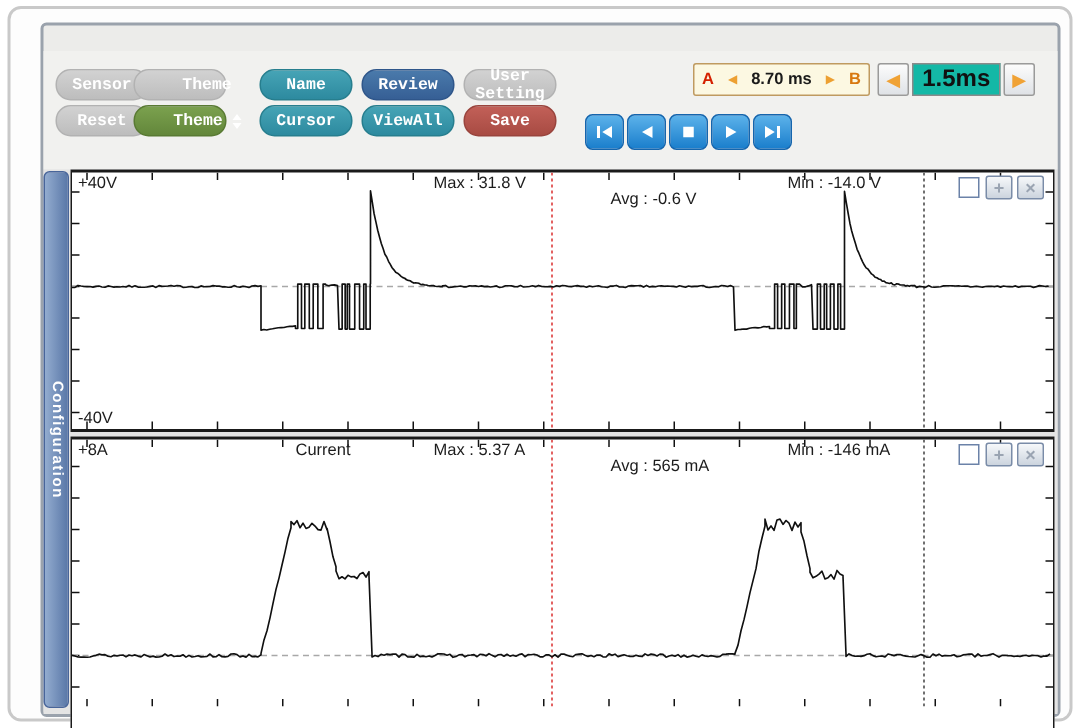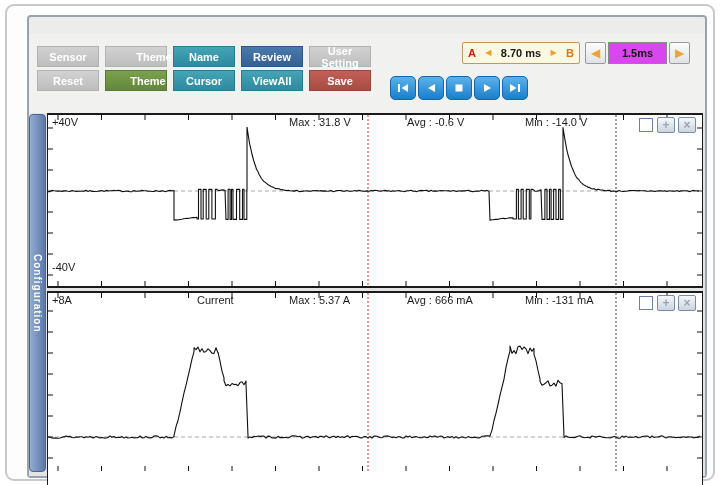--- a/index.html
+++ b/index.html
@@ -13,66 +13,66 @@
     background:linear-gradient(#a9b6c9,#67799b);border-bottom:1px solid #55647e;
     border-radius:2px 2px 0 0;display:flex;align-items:center;}
   .app-icon{width:6px;height:11px;margin-left:7px;border-radius:2px;
     background:linear-gradient(#f0903a,#c03010);border:1px solid #902808;}
   .title-text{color:#fff;font-size:11px;font-weight:bold;margin-left:6px;letter-spacing:.3px;}
   .winbtns{position:absolute;right:5px;top:2px;display:flex;gap:4px;}
   .winbtn{width:19px;height:13px;border:1px solid #7e8ea6;border-radius:2px;
     background:linear-gradient(#fafbfd,#d8dee8);display:flex;align-items:center;justify-content:center;padding:0;cursor:pointer;}
   
   .toolbar{position:absolute;left:0;top:17px;right:0;height:79px;background:#f1f1ef;}
-  .btn{position:absolute;width:62px;height:21px;border-radius:0;color:#fff;
+  .btn{position:absolute;width:62px;height:21px;border-radius:10px;color:#fff;
     font-size:11px;font-weight:bold;display:flex;align-items:center;justify-content:center;
-    border:1px solid transparent;box-sizing:border-box;cursor:pointer;padding:0;font-family:Liberation Sans, sans-serif;}
+    border:1px solid transparent;box-sizing:border-box;cursor:pointer;padding:0;font-family:Liberation Mono, monospace;}
   .btn.gray{background:linear-gradient(#d2d2d2,#bdbdbd);border-color:#b2b2b2;}
   .btn.teal{background:linear-gradient(#46a4b6,#2d8a9f);border-color:#277e8e;}
   .btn.blue{background:linear-gradient(#4a7aab,#365f95);border-color:#2f568a;}
   .btn.green{background:linear-gradient(#7ba14e,#63873b);border-color:#597a33;}
   .btn.red{background:linear-gradient(#c26058,#a84b43);border-color:#99443d;}
   .r1{top:12px;} .r2{top:36px;}
-  .c1{left:8px;} .c2{left:76px;padding-left:36px;} .c3{left:144px;} .c4{left:212px;} .c5{left:280px;}
+  .c1{left:8px;} .c2{left:60px;padding-left:36px;} .c3{left:144px;} .c4{left:212px;} .c5{left:280px;}
   .spinner{display:flex;flex-direction:column;gap:2px;margin-left:6px;}
   .spinner i{display:block;width:0;height:0;border-left:3px solid transparent;border-right:3px solid transparent;}
   .spin-up{border-bottom:4px solid #fff;} .spin-down{border-top:4px solid #fff;}
   
   .ab-box{position:absolute;left:433px;top:8px;width:118px;height:22px;background:#fcf8e2;
     border:1px solid #bf9a60;border-radius:2px;display:flex;align-items:center;
     justify-content:space-between;padding:0 5px;box-sizing:border-box;}
   .ab-a{color:#d42000;font-weight:bold;font-size:11px;}
   .ab-b{color:#d87810;font-weight:bold;font-size:11px;}
   .ab-val{color:#1a1a1a;font-weight:bold;font-size:11px;}
   .tri{font-size:8px;color:#eda032;line-height:1;}
   .tb-btn{position:absolute;top:8px;width:21px;height:22px;border:1px solid #9a9a9a;border-radius:2px;
     background:linear-gradient(#fcfcfc,#dfe2e6);display:flex;align-items:center;justify-content:center;cursor:pointer;padding:0;}
   .tb-btn .tri{font-size:12px;color:#f0a235;}
   .tb-dec{left:556px;} .tb-inc{left:640px;}
-  .tb-val{position:absolute;left:579px;top:8px;width:59px;height:22px;background:#d946ef;border:1px solid #8a8a8a;
-    display:flex;align-items:center;justify-content:center;font-size:11px;font-weight:bold;color:#111;box-sizing:border-box;}
+  .tb-val{position:absolute;left:579px;top:8px;width:59px;height:22px;background:#14b8a6;border:1px solid #8a8a8a;
+    display:flex;align-items:center;justify-content:center;font-size:16px;font-weight:bold;color:#111;box-sizing:border-box;}
   
   .transport{position:absolute;left:361px;top:42px;display:flex;gap:2px;}
   .t-btn{width:26px;height:24px;border-radius:5px;border:1px solid #1565ad;cursor:pointer;padding:0;
     background:linear-gradient(#5cb2ea,#1a7ecc);display:flex;align-items:center;justify-content:center;}
   .t-btn svg{display:block;}
   
   .main{position:absolute;left:0;top:96px;right:0;bottom:0;background:#e4e4e4;}
   .sidebar{position:absolute;left:0;top:1px;width:17px;height:358px;border:1px solid #48659a;
     background:linear-gradient(90deg,#93accf,#5a78a8);border-radius:4px;box-sizing:border-box;
     display:flex;align-items:center;justify-content:center;cursor:pointer;}
   .sidebar span{writing-mode:vertical-rl;color:#fff;font-size:10px;font-weight:bold;letter-spacing:1px;}
   .plots{position:absolute;left:18px;top:0;width:656px;height:363px;border-radius:29px;}
   .panel{position:absolute;left:0;width:656px;background:#fff;border:1px solid #1a1a1a;
     border-top-width:2px;border-bottom-width:2px;box-sizing:border-box;}
   .panel-0{top:0;height:175px;} .panel-1{top:178px;height:224px;}
   .lbl{position:absolute;font-size:11px;color:#1c1c1c;white-space:nowrap;}
-  .scale-top{left:4px;top:1px;} .scale-bottom{left:4px;bottom:13px;}
+  .scale-top{left:4px;top:1px;} .scale-bottom{left:4px;bottom:1px;}
   .panel-0 .ttl{left:87px;top:1px;} .panel-1 .ttl{left:149px;top:1px;text-align:right;}
-  .stat-max{left:241px;top:1px;} .stat-avg{left:359px;top:1px;text-align:center;} .stat-min{left:477px;top:1px;}
+  .stat-max{left:241px;top:1px;} .stat-avg{left:359px;top:12px;text-align:center;} .stat-min{left:477px;top:1px;}
   .chk{position:absolute;left:591px;top:3px;width:12px;height:12px;background:#fff;border:1px solid #6b82a8;cursor:pointer;}
   .mini{position:absolute;top:2px;width:18px;height:16px;border:1px solid #7a8ca8;border-radius:2px;cursor:pointer;
     background:linear-gradient(#f6f8fa,#ccd4de);color:#9aa4b2;font-weight:bold;font-size:12px;line-height:13px;
     text-align:center;padding:0;font-family:inherit;}
   .mini-plus{left:609px;} .mini-close{left:630px;}
   .cur-lbl{position:absolute;bottom:2px;font-size:11px;font-weight:bold;}
   .cur-a{color:#d43030;} .cur-b{color:#333;}
   svg.plot{position:absolute;left:0;top:0;}
 </style>
 </head>
@@ -176,22 +176,22 @@
         <svg class="plot" id="svg-1" width="654" height="178" viewBox="0 0 654 178">
             <path d="M10.0,0 V5 M10.0,178 V173 M53.5,0 V5 M53.5,178 V173 M97.0,0 V5 M97.0,178 V173 M140.5,0 V5 M140.5,178 V173 M184.0,0 V5 M184.0,178 V173 M227.5,0 V5 M227.5,178 V173 M271.0,0 V5 M271.0,178 V173 M314.5,0 V5 M314.5,178 V173 M358.0,0 V5 M358.0,178 V173 M401.5,0 V5 M401.5,178 V173 M445.0,0 V5 M445.0,178 V173 M488.5,0 V5 M488.5,178 V173 M532.0,0 V5 M532.0,178 V173 M575.5,0 V5 M575.5,178 V173 M619.0,0 V5 M619.0,178 V173 M0,18.0 H5 M654,18.0 H649 M0,39.0 H5 M654,39.0 H649 M0,60.0 H5 M654,60.0 H649 M0,81.0 H5 M654,81.0 H649 M0,102.0 H5 M654,102.0 H649 M0,123.0 H5 M654,123.0 H649 M0,144.0 H5 M654,144.0 H649 M0,165.0 H5 M654,165.0 H649 " stroke="#111" stroke-width="1" fill="none"></path>
             <line x1="0" y1="144" x2="654" y2="144" stroke="#a8a8a8" stroke-width="1" stroke-dasharray="4 3"></line>
             <line x1="320" y1="0" x2="320" y2="178" stroke="#e05050" stroke-width="1.2" stroke-dasharray="2 2"></line>
             <line x1="568" y1="0" x2="568" y2="178" stroke="#606060" stroke-width="1.2" stroke-dasharray="2 2"></line>
             <path d="M0.0,143.8 L2.0,144.3 L4.0,145.0 L6.0,145.1 L8.0,145.1 L10.0,145.2 L12.0,145.0 L14.0,144.3 L16.0,143.9 L18.0,143.1 L20.0,143.6 L22.0,143.4 L24.0,144.5 L26.0,144.8 L28.0,143.9 L30.0,144.3 L32.0,143.8 L34.0,143.7 L36.0,144.9 L38.0,143.7 L40.0,144.2 L42.0,143.6 L44.0,144.4 L46.0,144.9 L48.0,143.4 L50.0,144.2 L52.0,145.0 L54.0,144.4 L56.0,145.1 L58.0,145.0 L60.0,144.5 L62.0,143.0 L64.0,144.3 L66.0,143.5 L68.0,144.7 L70.0,144.3 L72.0,144.5 L74.0,143.5 L76.0,145.1 L78.0,143.9 L80.0,145.0 L82.0,144.7 L84.0,144.2 L86.0,144.9 L88.0,144.8 L90.0,144.6 L92.0,143.0 L94.0,144.9 L96.0,144.8 L98.0,143.4 L100.0,144.8 L102.0,144.9 L104.0,144.6 L106.0,143.0 L108.0,142.8 L110.0,143.4 L112.0,144.9 L114.0,144.3 L116.0,145.1 L118.0,143.3 L120.0,144.8 L122.0,144.6 L124.0,144.9 L126.0,143.5 L126.0,142.6 L128.0,133.6 L130.0,127.5 L132.0,118.9 L134.0,109.2 L136.0,99.9 L138.0,92.4 L140.0,83.7 L142.0,75.1 L144.0,65.8 L146.0,58.8 L146.0,54.7 L148.0,56.7 L150.0,54.1 L152.0,58.8 L154.0,55.8 L156.0,59.3 L158.0,58.5 L160.0,55.9 L162.0,57.7 L164.0,60.1 L166.0,60.4 L168.0,54.7 L170.0,60.1 L170.0,59.2 L172.0,68.2 L174.0,78.2 L176.0,84.8 L176.0,87.7 L178.0,92.8 L180.0,91.5 L182.0,92.9 L184.0,90.5 L186.0,91.6 L188.0,91.3 L190.0,92.7 L192.0,89.6 L194.0,88.7 L196.0,91.7 L198.0,88.1 L198.0,91.3 L199.0,117.2 L200.0,143.2 L200.0,145.0 L202.0,144.0 L204.0,144.7 L206.0,143.2 L208.0,143.8 L210.0,143.1 L212.0,143.4 L214.0,143.1 L216.0,143.1 L218.0,145.1 L220.0,143.1 L222.0,143.4 L224.0,145.0 L226.0,144.9 L228.0,145.1 L230.0,143.3 L232.0,144.8 L234.0,144.4 L236.0,144.8 L238.0,144.3 L240.0,145.0 L242.0,144.0 L244.0,142.8 L246.0,142.9 L248.0,143.0 L250.0,143.8 L252.0,143.2 L254.0,145.2 L256.0,144.7 L258.0,143.6 L260.0,143.3 L262.0,144.9 L264.0,143.9 L266.0,143.7 L268.0,143.4 L270.0,144.8 L272.0,143.2 L274.0,143.4 L276.0,144.2 L278.0,142.8 L280.0,143.9 L282.0,144.9 L284.0,143.6 L286.0,143.3 L288.0,144.5 L290.0,143.2 L292.0,144.4 L294.0,143.8 L296.0,144.5 L298.0,143.4 L300.0,142.9 L302.0,144.8 L304.0,143.4 L306.0,143.5 L308.0,143.2 L310.0,143.7 L312.0,144.9 L314.0,144.9 L316.0,143.6 L318.0,143.6 L320.0,144.9 L322.0,143.5 L324.0,145.1 L326.0,143.1 L328.0,143.1 L330.0,143.8 L332.0,144.5 L334.0,144.8 L336.0,143.3 L338.0,143.1 L340.0,142.9 L342.0,143.8 L344.0,144.6 L346.0,144.0 L348.0,144.8 L350.0,143.7 L352.0,143.7 L354.0,144.9 L356.0,145.0 L358.0,142.9 L360.0,143.9 L362.0,143.1 L364.0,144.8 L366.0,144.1 L368.0,143.5 L370.0,144.2 L372.0,144.6 L374.0,144.7 L376.0,143.8 L378.0,144.4 L380.0,144.7 L382.0,142.9 L384.0,144.0 L386.0,143.0 L388.0,143.4 L390.0,144.3 L392.0,143.1 L394.0,143.2 L396.0,145.1 L398.0,144.3 L400.0,143.8 L402.0,144.5 L404.0,143.4 L406.0,145.1 L408.0,143.8 L410.0,145.1 L412.0,144.6 L414.0,143.8 L416.0,144.5 L418.0,144.9 L420.0,143.6 L422.0,144.3 L424.0,144.7 L426.0,144.1 L428.0,144.5 L430.0,145.0 L432.0,144.6 L434.0,143.2 L436.0,143.1 L438.0,142.9 L440.0,142.9 L442.0,143.1 L442.0,142.6 L444.0,137.1 L446.0,127.5 L448.0,120.1 L450.0,111.4 L452.0,102.1 L454.0,94.1 L456.0,86.1 L458.0,74.3 L460.0,65.7 L462.0,57.7 L462.0,53.1 L464.0,60.3 L466.0,57.6 L468.0,60.6 L470.0,53.7 L472.0,53.1 L474.0,56.6 L476.0,54.0 L478.0,55.8 L480.0,60.6 L482.0,55.1 L484.0,58.3 L486.0,55.4 L486.0,61.7 L488.0,67.9 L490.0,77.5 L492.0,86.1 L492.0,88.5 L494.0,92.2 L496.0,91.2 L498.0,89.7 L500.0,87.8 L502.0,93.0 L504.0,92.2 L506.0,90.1 L508.0,93.1 L510.0,87.3 L512.0,89.7 L514.0,90.7 L514.0,91.3 L515.0,117.2 L516.0,143.2 L516.0,144.6 L518.0,142.9 L520.0,144.0 L522.0,144.5 L524.0,144.3 L526.0,144.6 L528.0,144.1 L530.0,143.2 L532.0,142.8 L534.0,144.1 L536.0,144.8 L538.0,144.5 L540.0,144.3 L542.0,145.0 L544.0,143.0 L546.0,143.5 L548.0,144.1 L550.0,143.4 L552.0,143.3 L554.0,144.0 L556.0,144.4 L558.0,144.7 L560.0,144.8 L562.0,145.0 L564.0,144.2 L566.0,143.4 L568.0,144.1 L570.0,145.1 L572.0,145.2 L574.0,143.0 L576.0,144.2 L578.0,143.1 L580.0,144.4 L582.0,144.0 L584.0,144.2 L586.0,144.1 L588.0,143.5 L590.0,144.8 L592.0,144.5 L594.0,143.6 L596.0,143.3 L598.0,143.0 L600.0,143.1 L602.0,144.9 L604.0,142.9 L606.0,144.4 L608.0,144.0 L610.0,144.0 L612.0,143.4 L614.0,142.8 L616.0,143.9 L618.0,145.1 L620.0,143.9 L622.0,143.8 L624.0,144.1 L626.0,144.2 L628.0,144.6 L630.0,144.3 L632.0,144.7 L634.0,144.1 L636.0,143.8 L638.0,144.5 L640.0,143.9 L642.0,144.0 L644.0,144.1 L646.0,145.0 L648.0,144.3 L650.0,144.4 L652.0,142.9 " stroke="#101010" stroke-width="1.1" fill="none" stroke-linejoin="round"></path>
           </svg>
         <span class="lbl scale-top">+8A</span>
         <span class="lbl ttl">Current</span>
         <span class="lbl stat-max">Max : 5.37 A</span>
-        <span class="lbl stat-avg">Avg : 666 mA</span>
-        <span class="lbl stat-min">Min : -131 mA</span>
+        <span class="lbl stat-avg">Avg : 565 mA</span>
+        <span class="lbl stat-min">Min : -146 mA</span>
         <span class="lbl scale-bottom">-2A</span>
         <span class="chk"></span>
         <button class="mini mini-plus">+</button>
         <button class="mini mini-close">×</button>
         <span class="cur-lbl cur-a" id="cursor-a-label" style="left: 312px;">A</span>
         <span class="cur-lbl cur-b" id="cursor-b-label" style="left: 558px;">B</span>
       </div>
 
     </div>
   </div>

